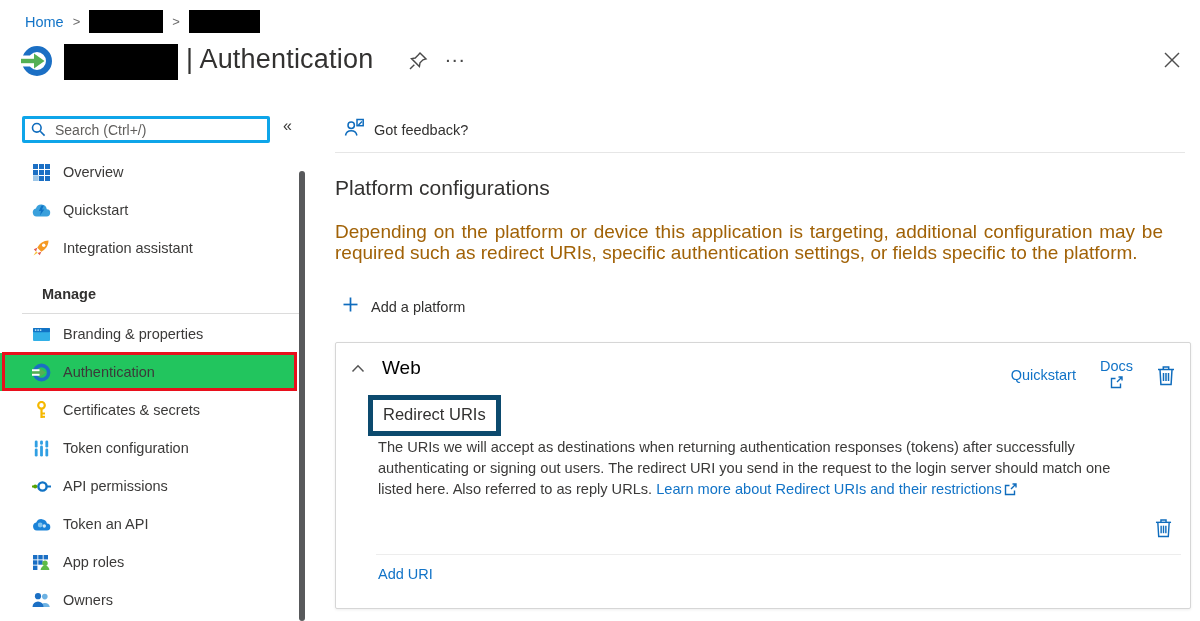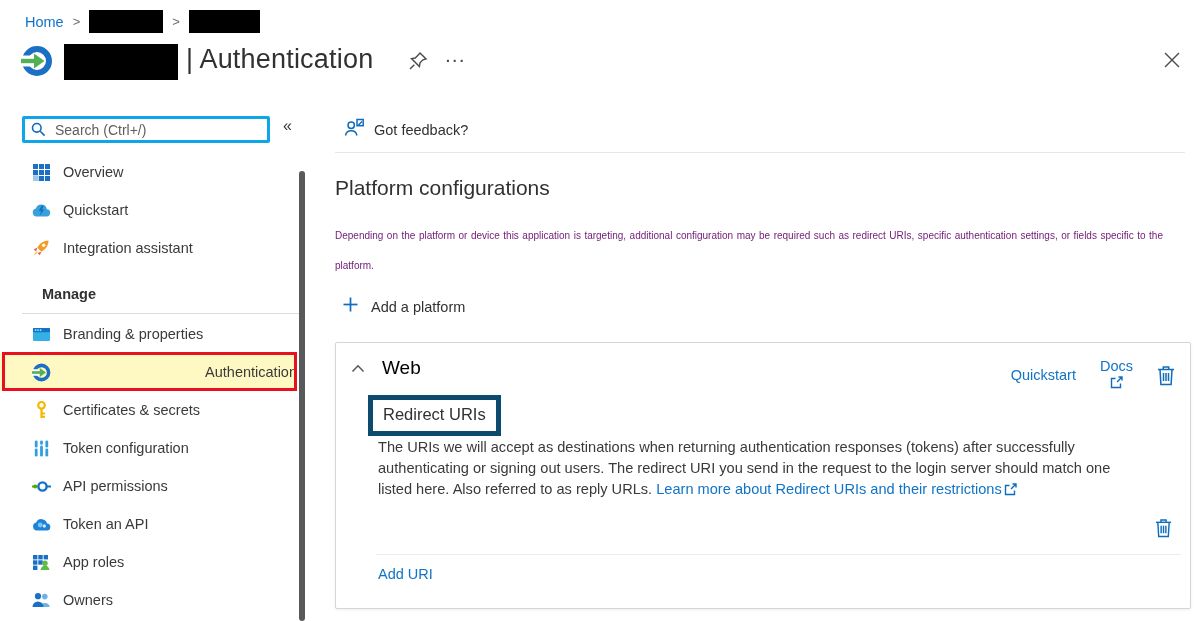--- a/index.html
+++ b/index.html
@@ -28,35 +28,35 @@
   .search-wrap{ left:22px; top:116px; width:248px; height:27px; }
   .search-input{ width:100%; height:100%; border:3px solid #0ea5e9; border-radius:2px;
                  padding:0 6px 0 30px; font-size:14px; font-family:inherit; color:#323130; outline:none; }
   .search-input::placeholder{ color:#605e5c; }
   .search-ic{ position:absolute; left:9px; top:6px; }
   .collapse-btn{ left:283px; top:117px; font-size:16px; color:#3b3a39; cursor:pointer; }
 
   .nav-item{ left:0; width:297px; height:38px; display:flex; align-items:center; padding-left:30px; cursor:pointer; }
   .nav-item .ic{ width:22px; display:flex; justify-content:center; }
   .nav-item .lbl{ margin-left:11px; font-size:14.5px; color:#3b3a39; white-space:nowrap; }
-  .nav-selected{ background:#fef9c3;justify-content:space-between; }
+  .nav-selected{ background:#22c55e; }
   .manage-head{ left:22px; top:286px; font-size:14.5px; font-weight:700; color:#323130;margin-left:20px; }
   .side-divider{ left:22px; top:313px; width:278px; height:1px; background:#dcdcdc; }
   .scrollbar{ left:299px; top:171px; width:6px; height:450px; background:#58595b; border-radius:3px; cursor:pointer; }
 
   
   .annot{ border:3px solid #e8101c; background:transparent; pointer-events:none; }
   .annot-auth{ left:2px; top:352px; width:295px; height:39px; }
 
   
   .feedback{ left:344px; top:118px; display:flex; align-items:center; gap:9px; cursor:pointer; }
   .feedback .lbl{ font-size:14.5px; color:#323130; }
   .main-divider{ left:335px; top:152px; width:850px; height:1px; background:#e6e6e6; }
   .main-heading{ left:335px; top:176px; font-size:21px; font-weight:400; color:#323130; }
-  .main-desc{ left:335px; top:221px; width:828px; font-size:10px; line-height:30px; color:#701a75; text-align:justify; }
+  .main-desc{ left:335px; top:221px; width:828px; font-size:19px; line-height:21px; color:#a16207; text-align:justify; }
   .add-platform{ left:343px; top:285px; display:flex; align-items:center; gap:13px; cursor:pointer;margin-top:12px; }
   .add-platform .lbl{ font-size:14.5px; color:#323130; }
 
   
   .card{ left:335px; top:342px; width:856px; height:267px; background:#fff;
          border:1px solid #d6d6d6; border-radius:2px; box-shadow:0 1px 3px rgba(0,0,0,0.07); }
   .card-head-left{ left:15px; top:14px; display:flex; align-items:center; gap:17px; }
   .card-title{ font-size:19px; color:#000000; }
   .chev-btn{ cursor:pointer; display:flex; }
   .card-head-right{ right:15px; top:15px; display:flex; align-items:center; gap:24px; }

